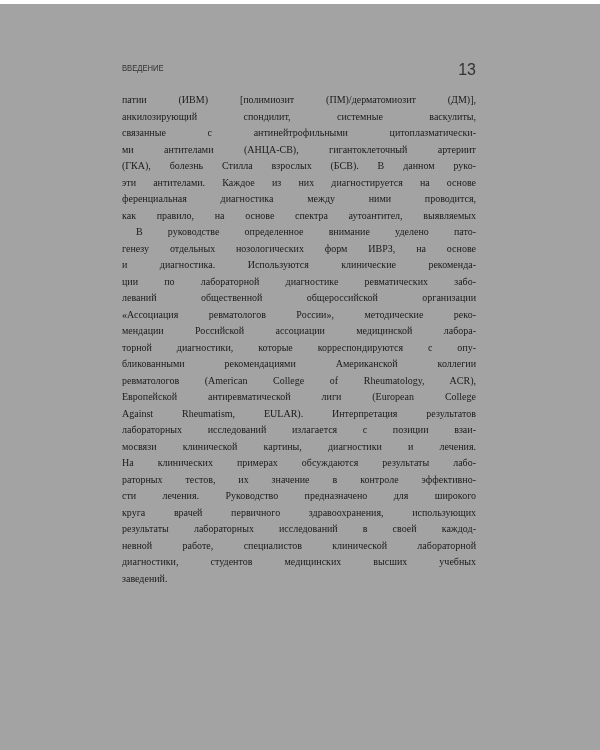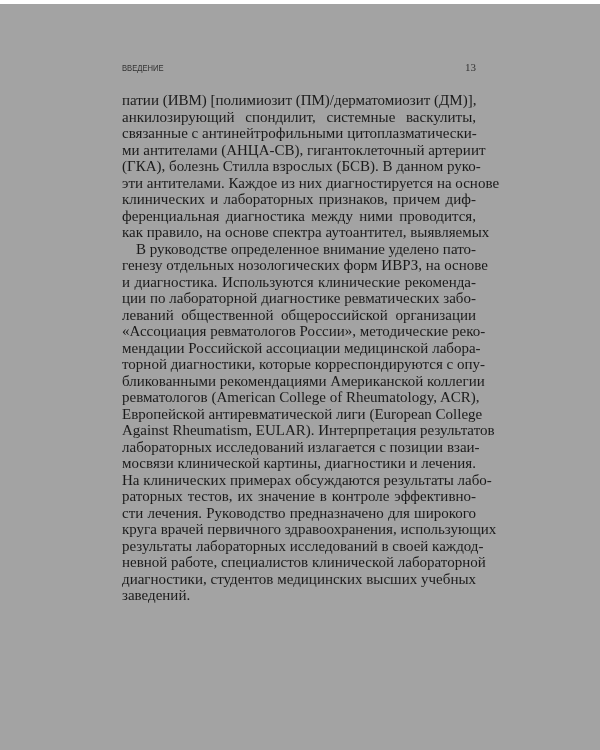--- a/index.html
+++ b/index.html
@@ -5,25 +5,25 @@
     html, body { margin: 0; padding: 0; background: #ffffff; }
     body { width: 600px; height: 750px; position: relative; overflow: hidden; }
     .page { position: absolute; left: 0; top: 4px; width: 600px; height: 750px; background: #a3a3a3; }
     .running-head {
       position: absolute; left: 122px; top: 59px;
       font-family: "Liberation Sans", sans-serif; font-size: 9px;
       letter-spacing: 0px; color: #333; transform: scaleX(0.85); transform-origin: left;
     }
     .page-number {
       position: absolute; right: 124px; top: 57px;
-      font-family: Liberation Serif, serif; font-size: 11px; color: #333;
+      font-family: Liberation Sans, sans-serif; font-size: 16px; color: #333;
     }
     .body-text {
       position: absolute; left: 122px; top: 88px; width: 354px;
-      font-family: "Liberation Serif", serif; font-size: 15px;
+      font-family: "Liberation Serif", serif; font-size: 10px;
       line-height: 16.5px; color: #1a1a1a;
     }
     .line {
       display: block; white-space: nowrap; text-align: justify;
       text-align-last: justify; height: 16.5px;
     }
     .line.last { text-align-last: left; }
     .line.indent { padding-left: 14px; }
   </style>
 </head>
@@ -34,21 +34,20 @@
   <div class="page-number">13</div>
 
   <div class="body-text">
     <div>
       <span class="line">патии (ИВМ) [полимиозит (ПМ)/дерматомиозит (ДМ)],</span>
       <span class="line">анкилозирующий спондилит, системные васкулиты,</span>
       <span class="line">связанные с антинейтрофильными цитоплазматически-</span>
       <span class="line">ми антителами (АНЦА-СВ), гигантоклеточный артериит</span>
       <span class="line">(ГКА), болезнь Стилла взрослых (БСВ). В данном руко-</span>
       <span class="line">эти антителами. Каждое из них диагностируется на основе</span>
-      <span class="line">клинических и лабораторных признаков, причем диф-</span>
       <span class="line">ференциальная диагностика между ними проводится,</span>
       <span class="line">как правило, на основе спектра аутоантител, выявляемых</span>
     </div>
     <div>
       <span class="line indent">В руководстве определенное внимание уделено пато-</span>
       <span class="line">генезу отдельных нозологических форм ИВРЗ, на основе</span>
       <span class="line">и диагностика. Используются клинические рекоменда-</span>
       <span class="line">ции по лабораторной диагностике ревматических забо-</span>
       <span class="line">леваний общественной общероссийской организации</span>
       <span class="line">«Ассоциация ревматологов России», методические реко-</span>

